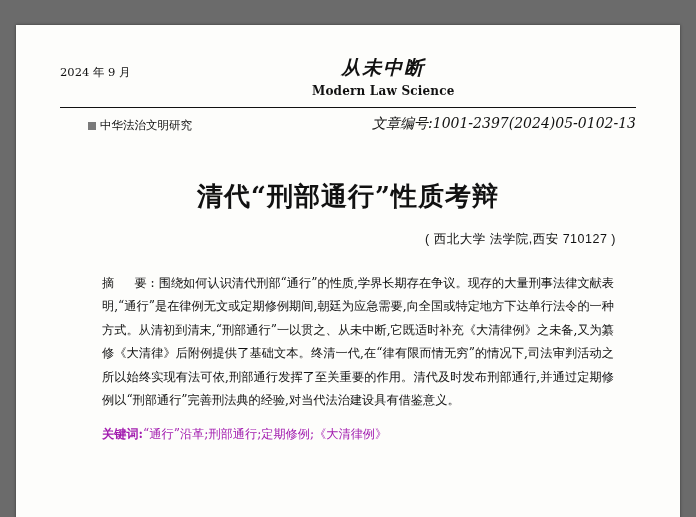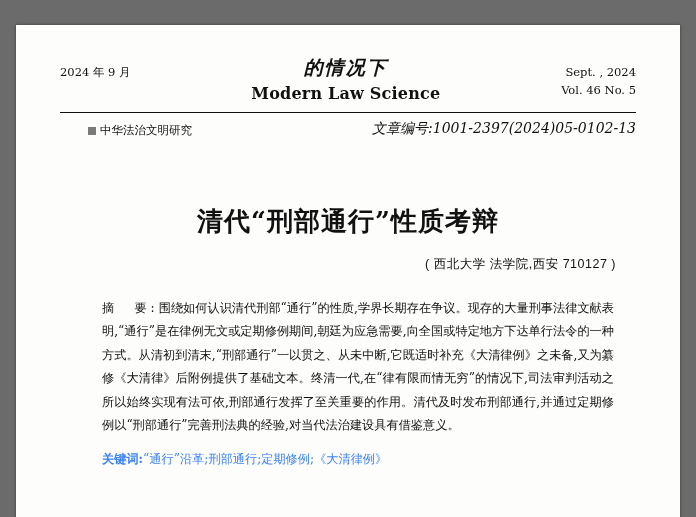--- a/index.html
+++ b/index.html
@@ -56,21 +56,21 @@
   .journal-cn {
     font-family: "DejaVu Serif", serif;
     font-size: 19px;
     letter-spacing: 2px;
     font-weight: 600;
     font-style: italic;
     color: #111;
   }
   .journal-en {
     font-family: "DejaVu Serif", serif;
-    font-size: 16px;
+    font-size: 12px;
     font-weight: 700;
     letter-spacing: 0.2px;
     margin-top: 3px;
     color: #111;
   }
 
   .rule {
     border: none;
     border-top: 1.6px solid #111;
     margin: 9px 0 0 0;
@@ -101,21 +101,21 @@
   .article-no { font-size: 14px; font-style: italic; }
 
   
   .title {
     text-align: center;
     font-family: "DejaVu Serif", serif;
     font-weight: 700;
     font-size: 26px;
     letter-spacing: 1px;
     color: #111;
-    margin-top: 66px;
+    margin-top: 46px;
   }
 
   
   .author {
     text-align: right;
     font-family: "DejaVu Serif", serif;
     font-size: 14px;
     letter-spacing: 1px;
     margin-top: 44px;
     padding-right: 66px;
@@ -145,41 +145,37 @@
   .abs-label {
     font-weight: 400;
     letter-spacing: 4px;
   }
   .keywords {
     margin-top: 10px;
     padding: 0 22px 0 42px;
     font-family: "DejaVu Serif", serif;
     font-size: 12.2px;
     line-height: 1.9;
-    color: #3b82f6;
+    color: #a21caf;
   }
   .kw-label { font-weight: 700; }
 </style>
 </head>
 <body>
 
 <div class="page">
   <div class="inner">
 
     <div class="header">
       <div class="hdr-left">
         <div>2024 年 9 月</div>
       </div>
       <div class="hdr-center">
-        <div class="journal-cn">的情况下</div>
+        <div class="journal-cn">从未中断</div>
         <div class="journal-en">Modern Law Science</div>
-      </div>
-      <div class="hdr-right">
-        <div>Sept. , 2024</div>
-        <div>Vol. 46  No. 5</div>
       </div>
     </div>
 
     <hr class="rule">
 
     <div class="meta-row">
       <div class="column-name">
         <span class="sq"></span>
         <span>中华法治文明研究</span>
       </div>

